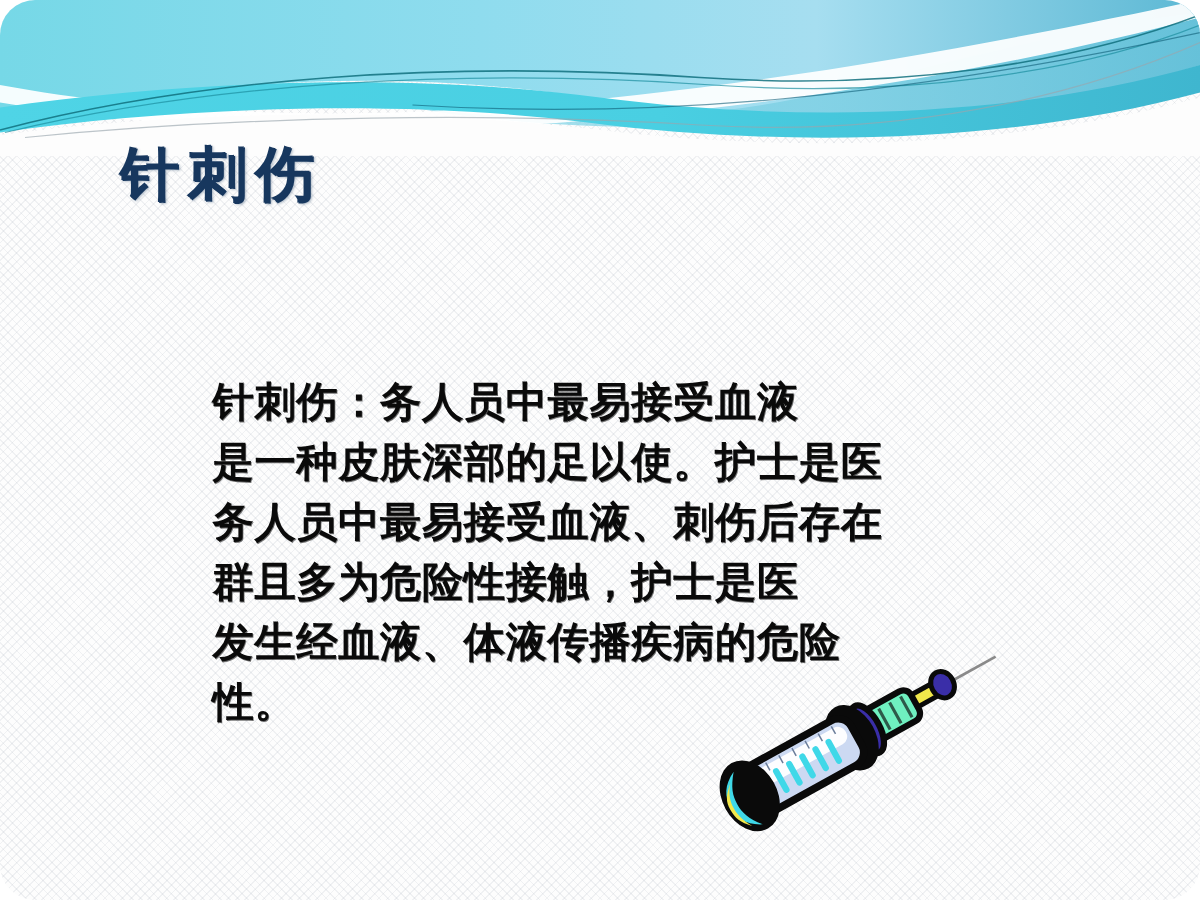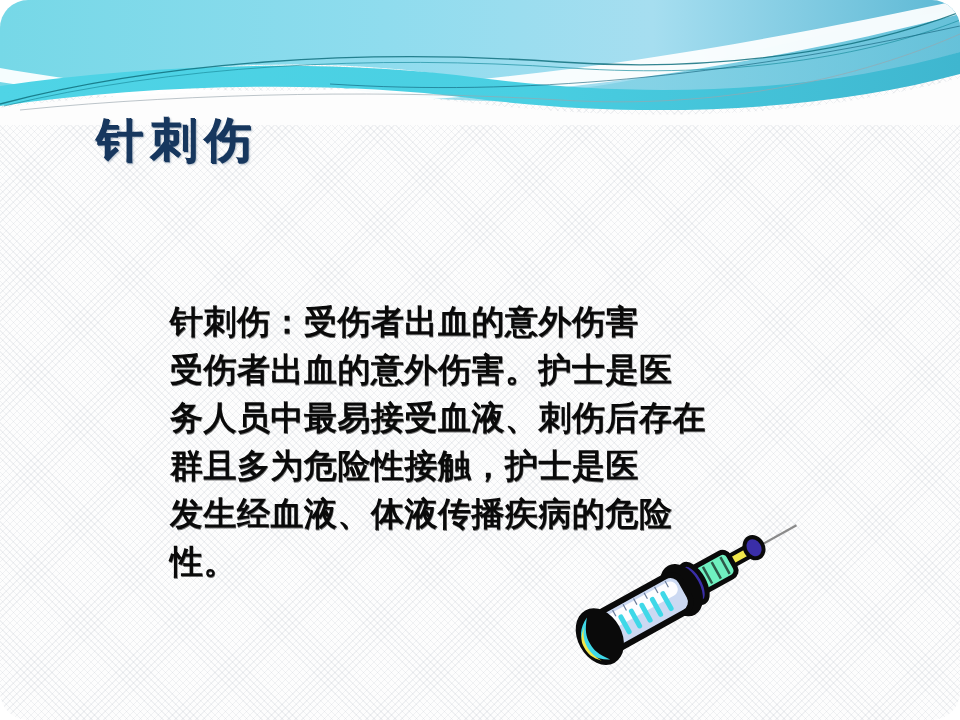--- a/index.html
+++ b/index.html
@@ -91,22 +91,22 @@
       <path d="M0,104 C160,62 360,48 560,62 C720,73 860,50 960,12" fill="none" stroke="#10707e" stroke-width="1.3" opacity=".85"></path>
       <path d="M4,106 C170,66 370,54 570,68 C730,79 870,56 960,20" fill="none" stroke="#1d8fa0" stroke-width="1" opacity=".7"></path>
       <path d="M20,110 C200,92 400,90 560,100 C720,110 860,78 960,34" fill="none" stroke="#9aa6ae" stroke-width="1" opacity=".65"></path>
       <path d="M330,84 C520,96 720,78 960,26" fill="none" stroke="#0e5c74" stroke-width="1" opacity=".6"></path>
     </svg>
   </div>
 
   <div id="title">针刺伤</div>
 
   <div id="body-text">
-    <span class="ln">针刺伤：受伤者出血的意外伤害</span>
-    <span class="ln">受伤者出血的意外伤害。护士是医</span>
+    <span class="ln">针刺伤：务人员中最易接受血液</span>
+    <span class="ln">是一种皮肤深部的足以使。护士是医</span>
     <span class="ln">务人员中最易接受血液、刺伤后存在</span>
     <span class="ln">群且多为危险性接触，护士是医</span>
     <span class="ln">发生经血液、体液传播疾病的危险</span>
     <span class="ln">性。</span>
   </div>
 
   <div id="syringe">
     <svg width="240" height="175" viewBox="0 0 240 175" xmlns="http://www.w3.org/2000/svg">
       <g transform="rotate(-29 120 90)">
 

